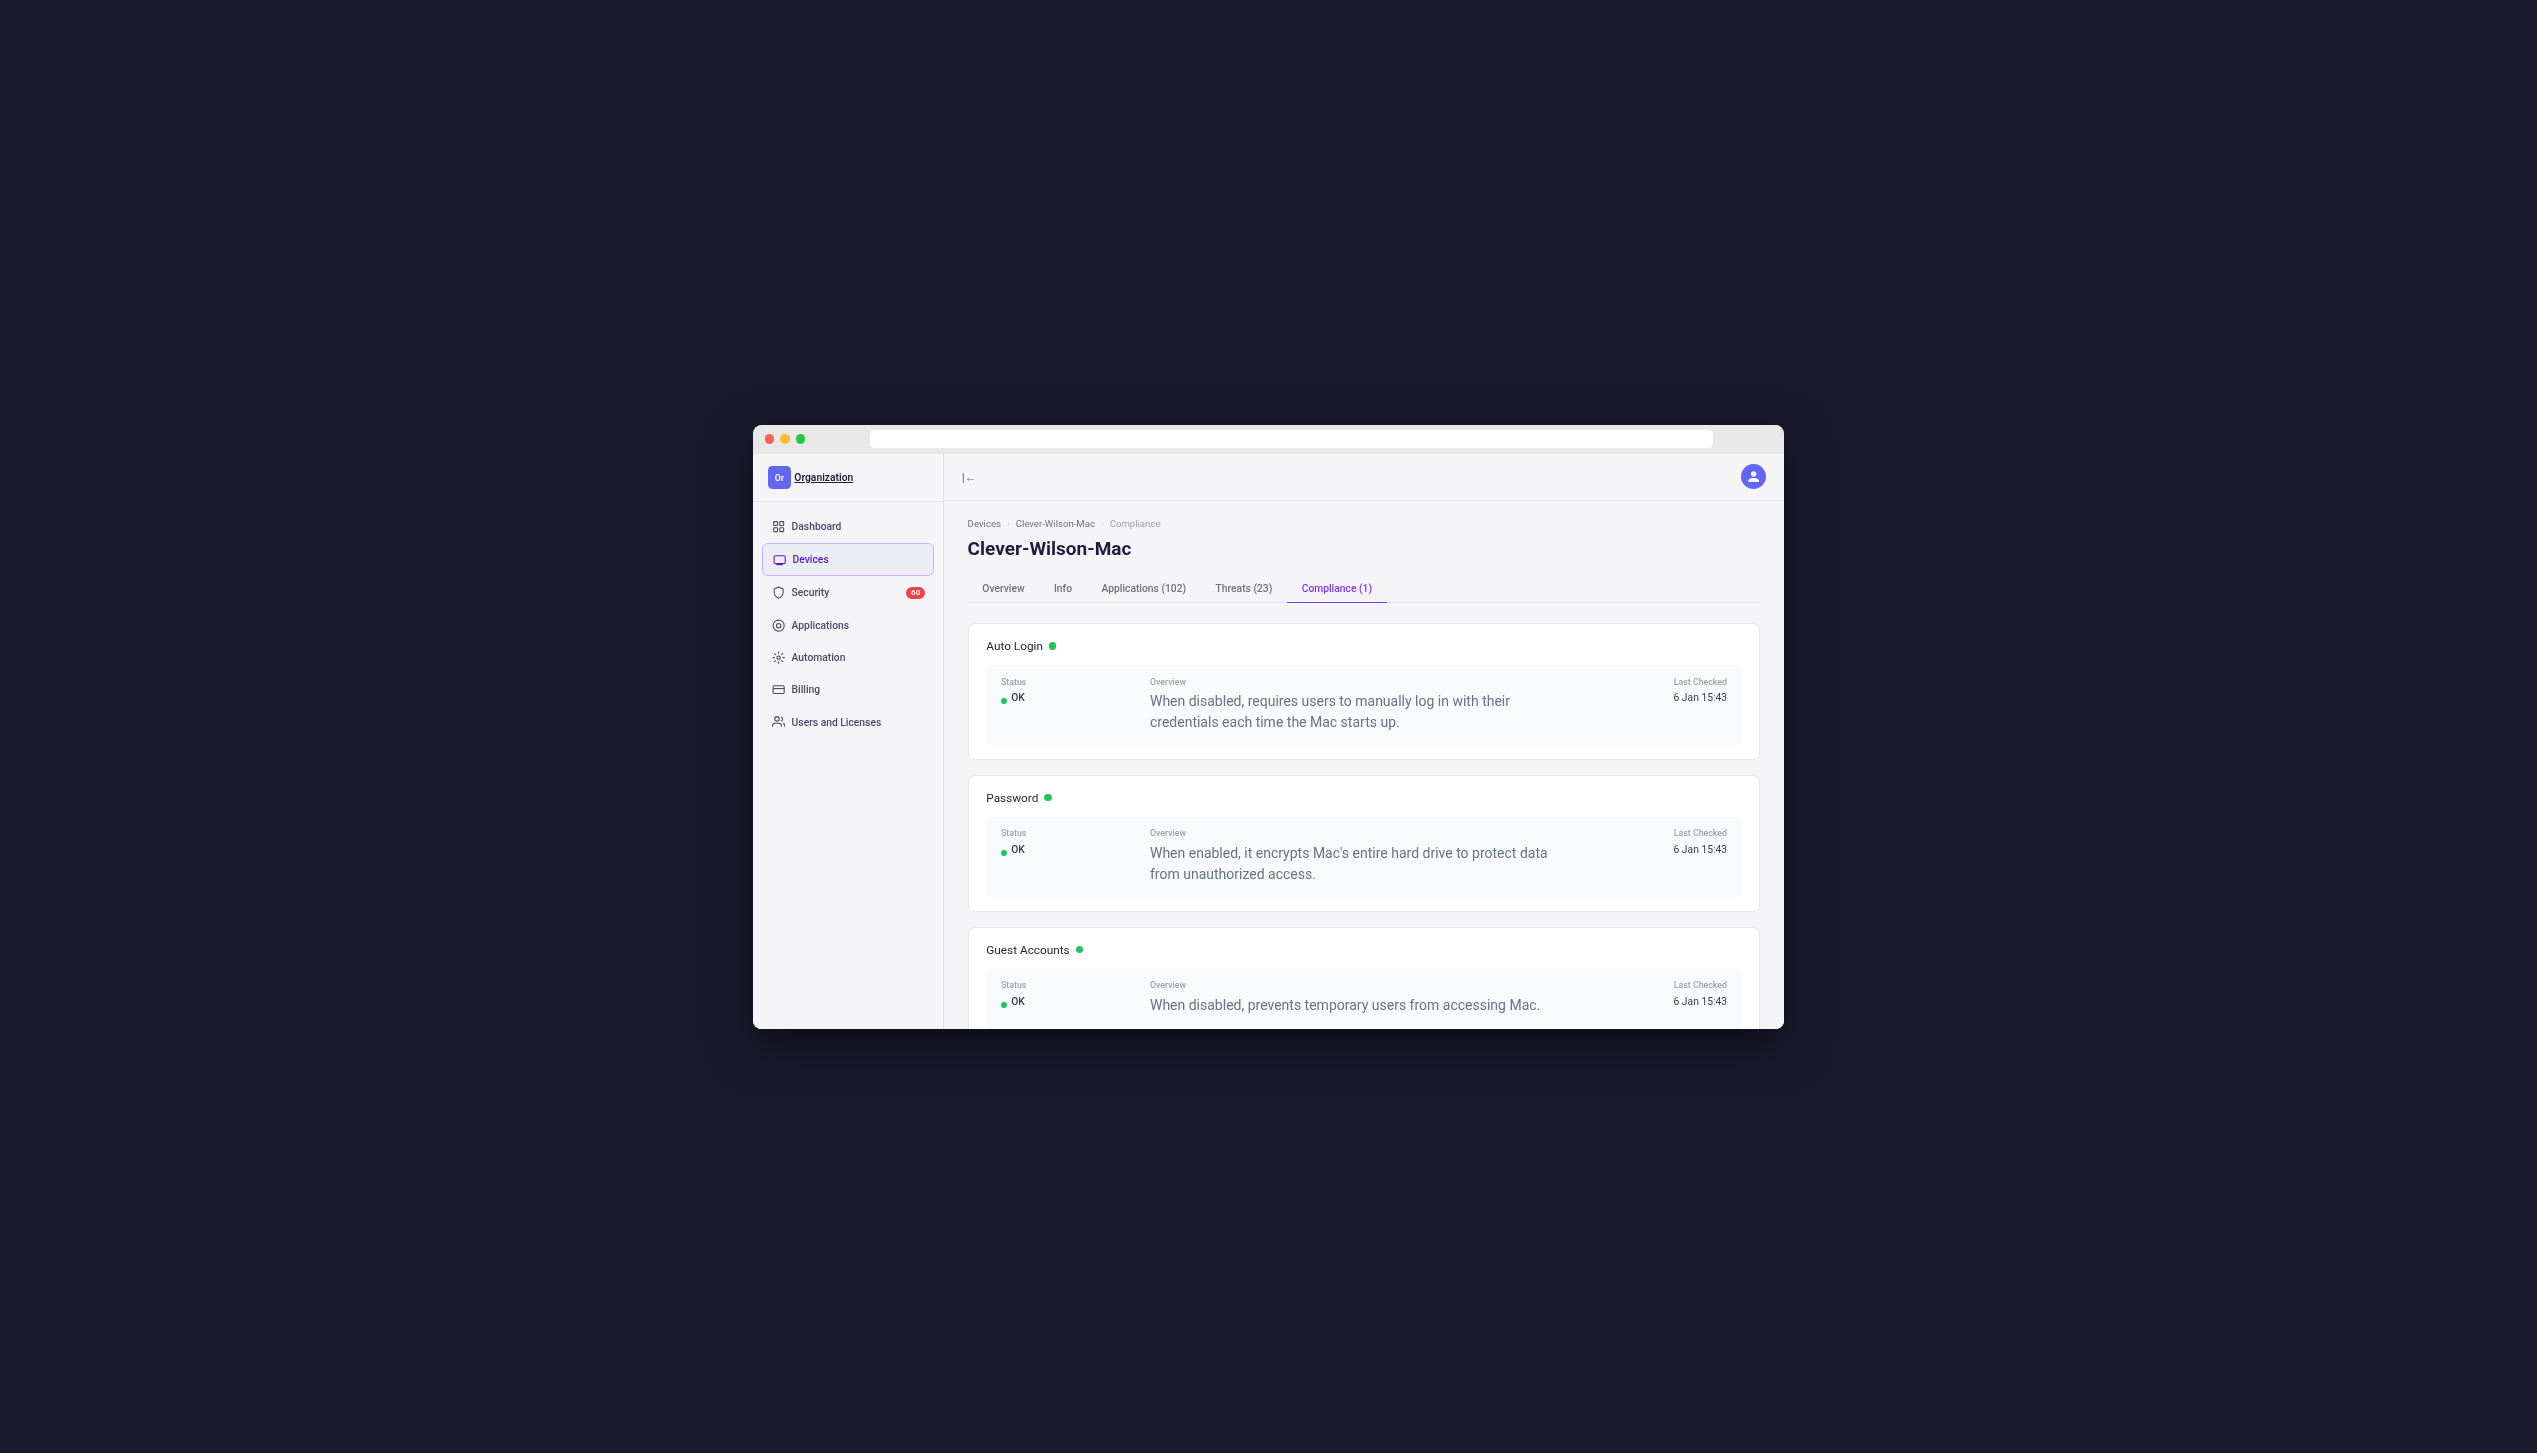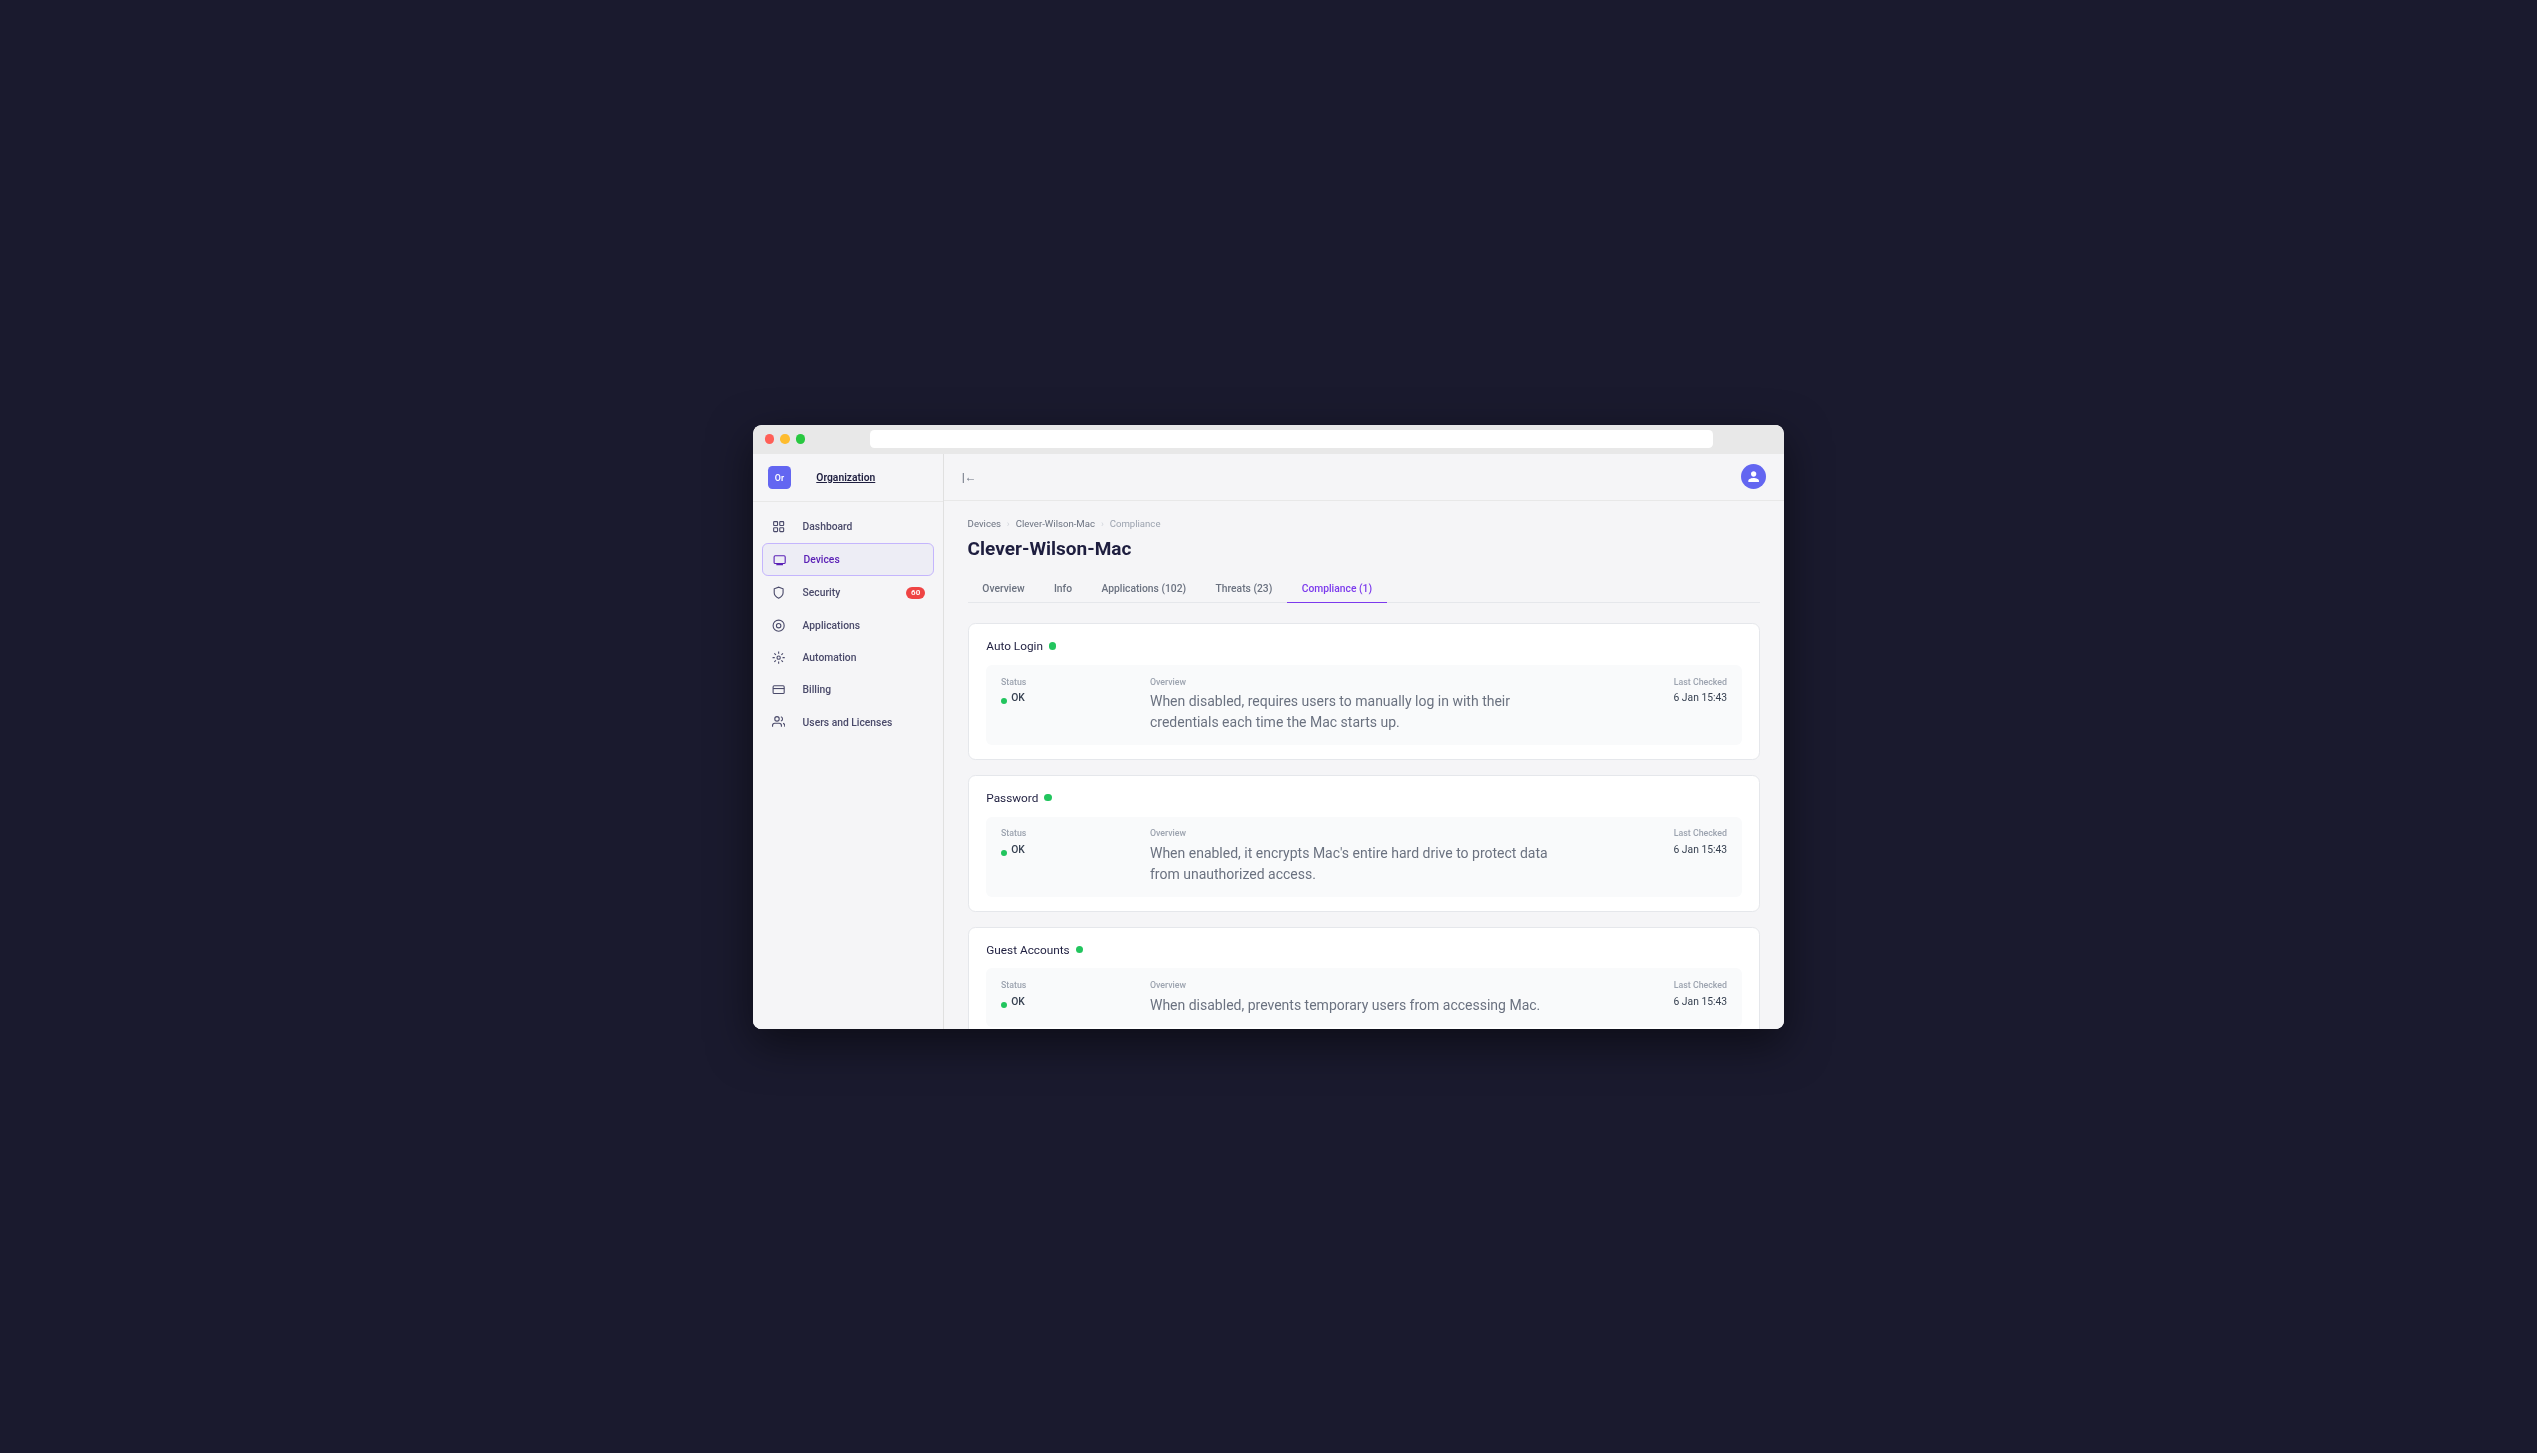--- a/index.html
+++ b/index.html
@@ -56,21 +56,21 @@
       background: #f5f5f7;
       border-right: 0.7px solid #e0e0e0;
       display: flex;
       flex-direction: column;
       flex-shrink: 0;
       padding: 0 0 14.7px 0;
     }
     .sidebar-org {
       display: flex;
       align-items: center;
-      gap: 25px;
+      gap: 3px;
       padding: 11.8px 14.7px;
       border-bottom: 0.7px solid #e8e8e8;
       text-align: center;
     }
     .org-avatar {
       width: 23.6px; height: 23.6px;
       background: #6366f1;
       border-radius: 4.4px;
       display: flex; align-items: center; justify-content: center;
       color: #fff;
@@ -85,21 +85,21 @@
     }
     .sidebar-nav {
       padding: 8.8px 8.8px;
       display: flex;
       flex-direction: column;
       gap: 1.5px;
     }
     .nav-item {
       display: flex;
       align-items: center;
-      gap: 16px;
+      gap: 5px;
       padding: 7.4px 8.8px;
       border-radius: 5.9px;
       cursor: pointer;
       color: #4a4a6a;
       font-size: 10.3px;
       font-weight: 500;
       position: relative;
       text-align: right;
     }
     .nav-item.active {

